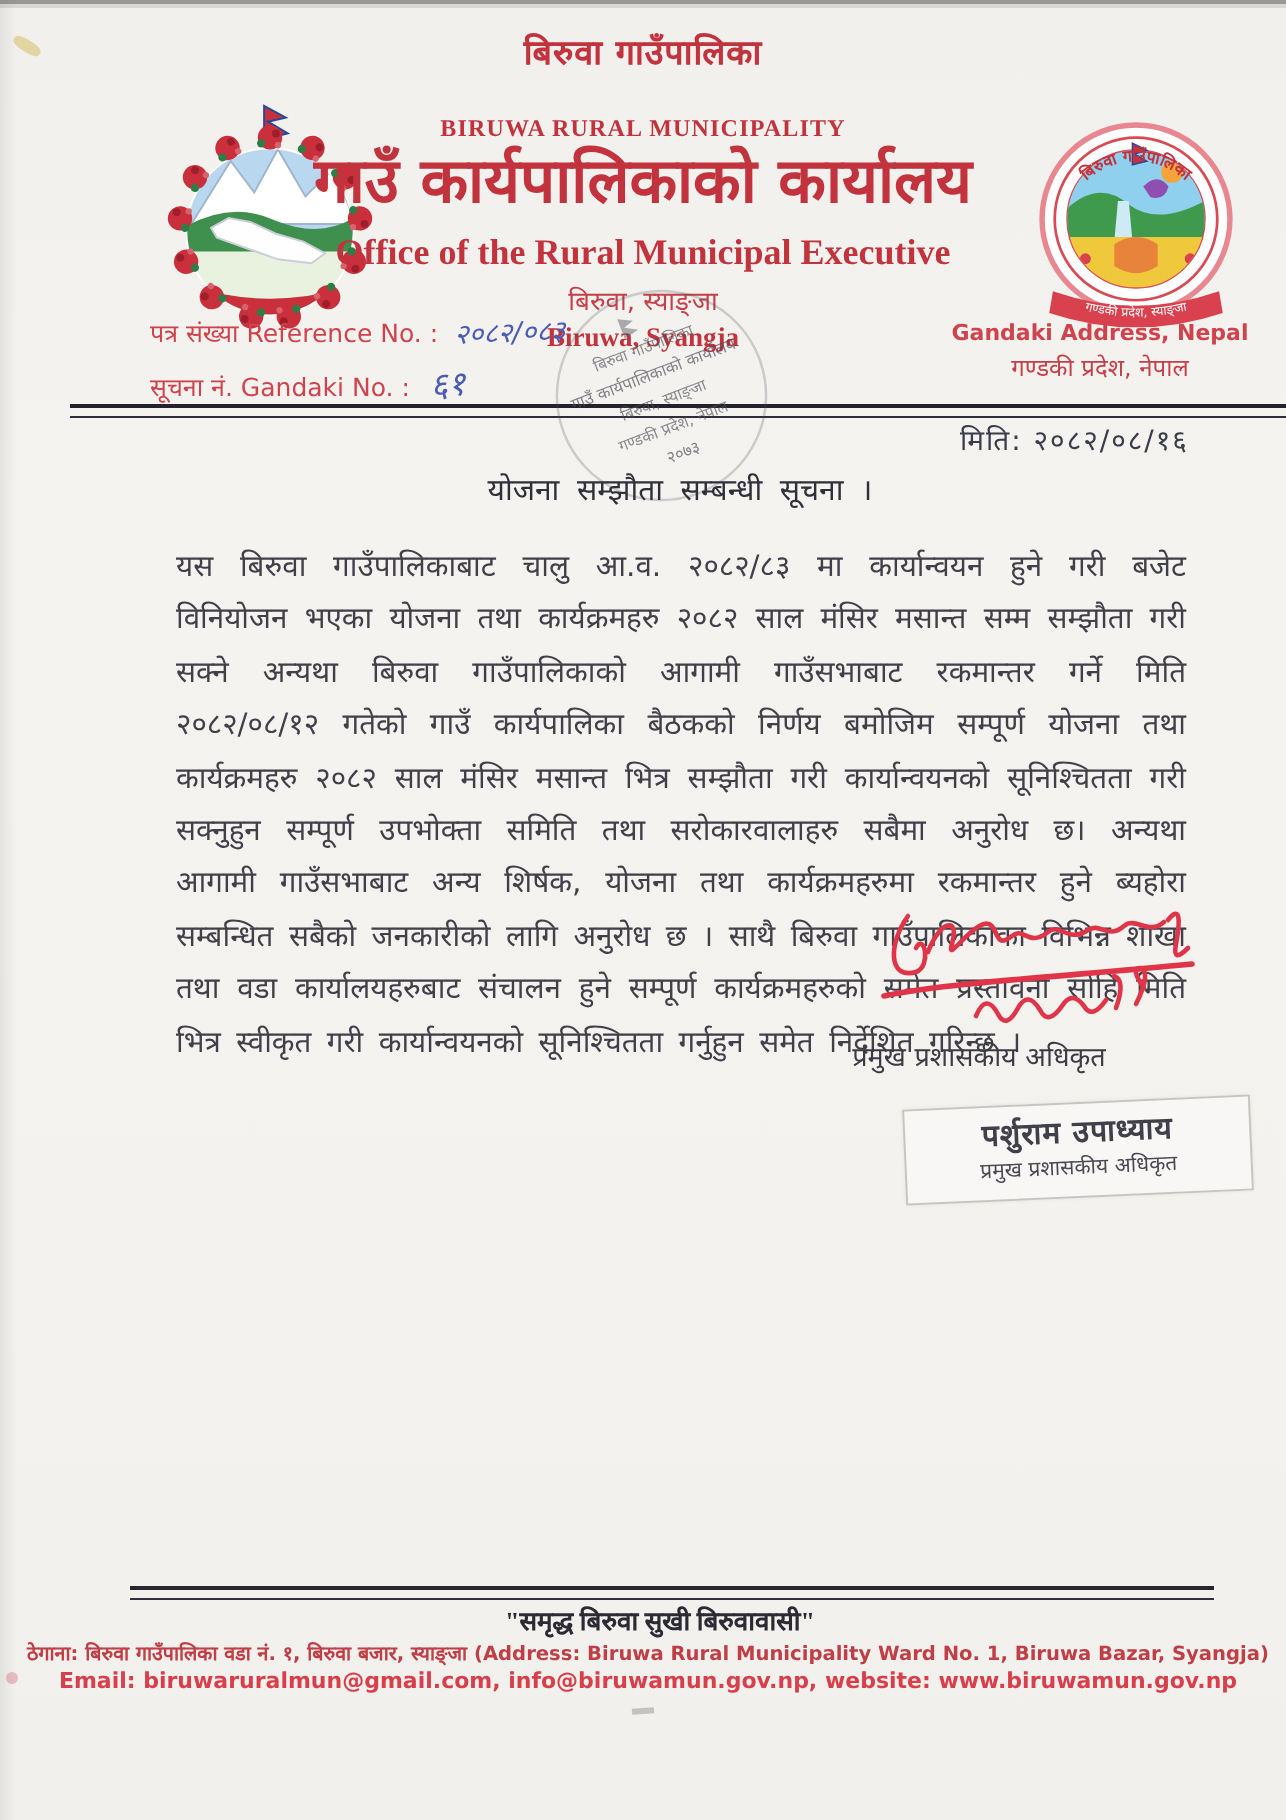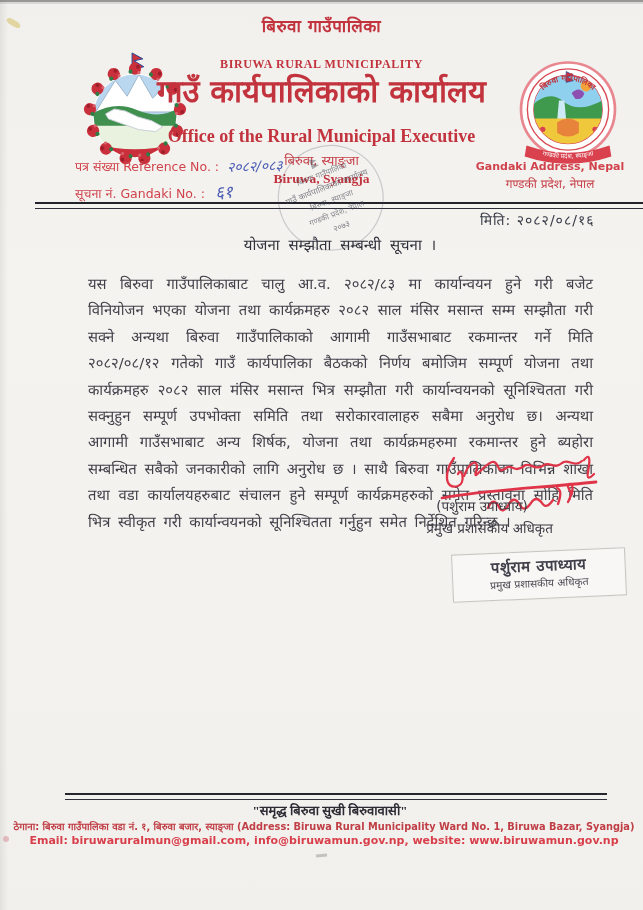--- a/index.html
+++ b/index.html
@@ -11,21 +11,21 @@
   .scan-top-edge{position:absolute;top:0;left:0;width:643px;height:2px;background:#7c7b78;opacity:.75;}
   .scan-top-edge2{position:absolute;top:2px;left:0;width:643px;height:2px;background:#c9c8c4;opacity:.6;}
   .fleck-yellow{position:absolute;left:6px;top:20px;width:15px;height:6px;background:#d6c065;opacity:.55;transform:rotate(32deg);border-radius:40%;}
   .fleck-pink{position:absolute;left:3px;top:836px;width:6px;height:6px;background:#e09aa3;opacity:.6;border-radius:50%;}
   .edge-shade{position:absolute;left:0;top:0;bottom:0;width:8px;background:linear-gradient(90deg,rgba(90,90,88,.10),rgba(0,0,0,0));}
 
   .header-center{position:absolute;left:50%;top:14px;transform:translateX(-50%);width:430px;text-align:center;}
   .h-np{font-size:17px;font-weight:bold;color:#c2333d;letter-spacing:.5px;}
   .h-en{font-size:12px;font-weight:bold;color:#c2333d;font-family:"Liberation Serif","DejaVu Serif",serif;letter-spacing:.6px;margin-top:20px;}
   .h-office-np{font-size:31px;font-weight:bold;color:#c2333d;line-height:1.15;margin-top:2px;}
-  .h-office-en{font-size:18px;font-weight:bold;color:#c2333d;font-family:"Liberation Serif","DejaVu Serif",serif;margin-top:16px;}
+  .h-office-en{font-size:18px;font-weight:bold;color:#c2333d;font-family:"Liberation Serif","DejaVu Serif",serif;margin-top:6px;}
   .h-place-np{font-size:13px;color:#c64049;margin-top:4px;}
   .h-place-en{font-size:13.5px;font-weight:bold;color:#c2333d;font-family:"Liberation Serif","DejaVu Serif",serif;margin-top:2px;}
 
   .logo{position:absolute;}
   .logo-left{left:76px;top:50px;width:118px;height:120px;}
   .logo-right{left:512px;top:54px;width:112px;height:120px;}
 
   .meta-left{position:absolute;left:75px;top:156px;}
   .meta-row{font-size:12.5px;color:#d1434c;height:24px;white-space:nowrap;}
   .ink{color:#4a5cb3;font-style:italic;display:inline-block;}
@@ -190,21 +190,20 @@
       <path d="M18 12 C8 26 8 44 22 40 C30 37 26 20 22 28"></path>
       <path d="M28 30 C34 14 44 12 40 26 C37 36 48 18 56 16 C64 14 60 30 70 22 C76 17 78 28 88 20 C94 15 98 26 108 19 C114 15 118 24 126 17 C132 12 138 22 146 15"></path>
       <path d="M148 14 q8 -10 4 12 q-2 10 6 2"></path>
       <path d="M6 52 C40 45 100 42 160 36" stroke-width="2.8"></path>
       <path d="M52 62 q5 -12 11 -1 q4 8 10 -3 q5 -9 11 1 q4 8 11 -2 q5 -8 11 0 q4 7 11 -3"></path>
       <path d="M122 58 q5 -14 -1 -16"></path>
       <path d="M132 56 q8 -16 2 -18 q-5 0 2 10"></path>
     </g>
   </svg>
 
-  <div class="sign-name">(पर्शुराम उपाध्याय)</div>
   <div class="sign-title">प्रमुख प्रशासकीय अधिकृत</div>
 
   <div class="name-stamp">
     <div class="stamp-n">पर्शुराम उपाध्याय</div>
     <div class="stamp-t">प्रमुख प्रशासकीय अधिकृत</div>
   </div>
 
   <div class="footer-rule"></div>
   <div class="slogan">"समृद्ध बिरुवा सुखी बिरुवावासी"</div>
   <div class="addr">ठेगाना: बिरुवा गाउँपालिका वडा नं. १, बिरुवा बजार, स्याङ्जा (Address: Biruwa Rural Municipality Ward No. 1, Biruwa Bazar, Syangja)</div>

